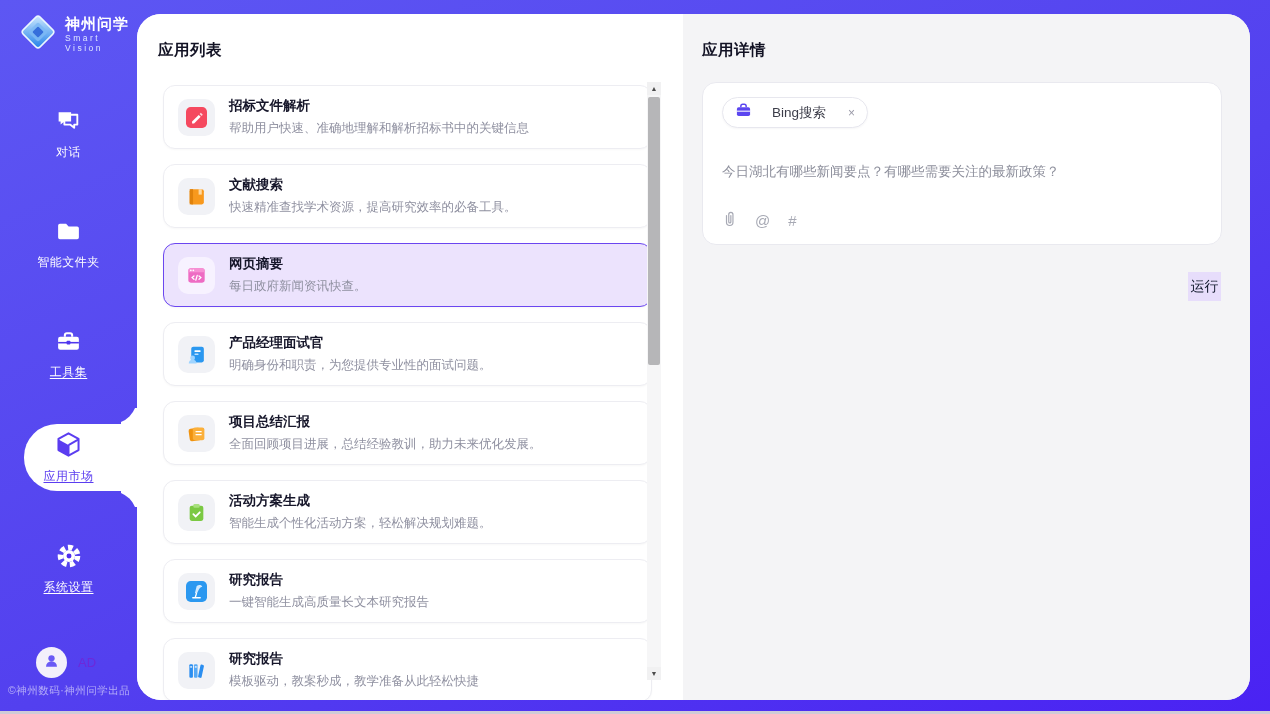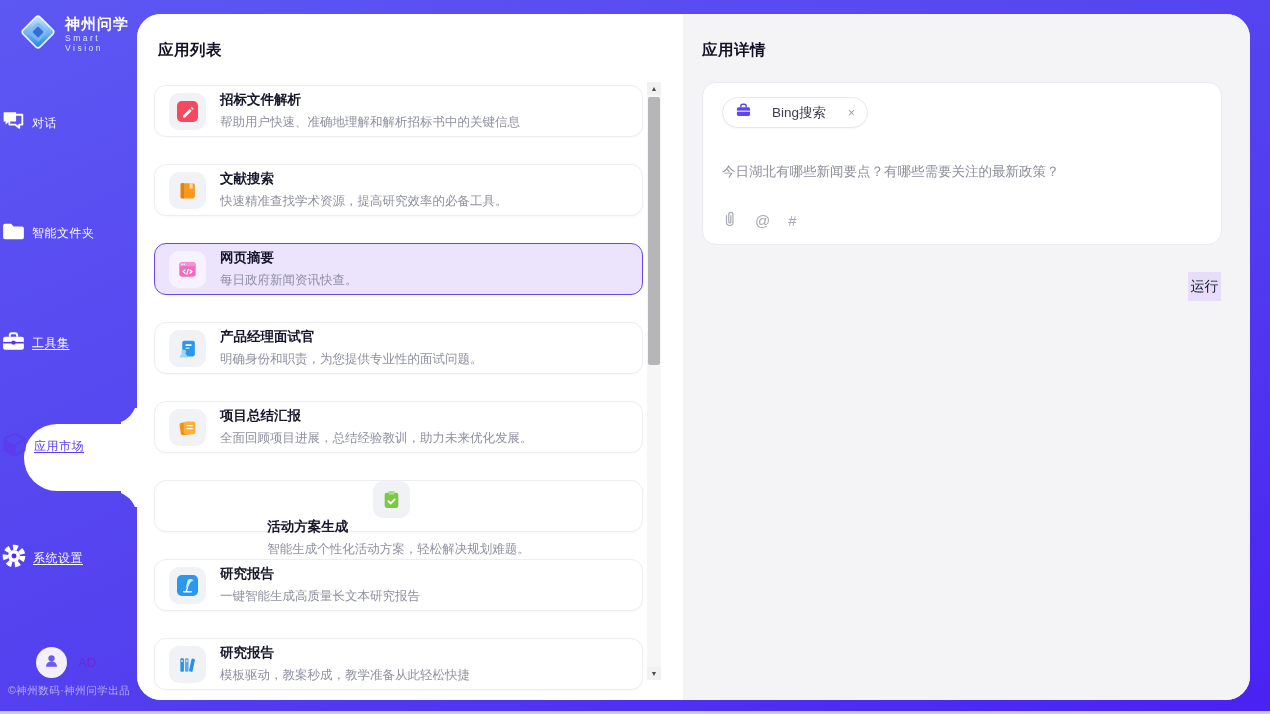--- a/index.html
+++ b/index.html
@@ -9,42 +9,42 @@
     background:linear-gradient(155deg,#5d57f3 0%,#5340ef 55%,#4a22f3 100%);
     position:relative; color:#16162a;
   }
   .bottom-edge { position:absolute; left:0; right:0; bottom:0; height:3px; background:#cfcbd7; z-index:9; }
 
   
   .sidebar { position:absolute; left:0; top:0; width:137px; height:711px; }
   .logo { position:absolute; left:18px; top:12px; display:flex; align-items:center; gap:7px; }
   .logo-cn { font-size:15px; font-weight:bold; color:#fff; letter-spacing:1px; line-height:18px; }
   .logo-en { font-size:8.5px; color:#dfe7ff; letter-spacing:2.5px; }
-  .nav-item { position:absolute; left:0; width:137px; display:flex; align-items:center; gap:5px; color:#fff; cursor:pointer; }
+  .nav-item { position:absolute; left:0; width:137px; display:flex; flex-direction:column; align-items:center; gap:5px; color:#fff; cursor:pointer; }
   .nav-item .lbl { font-size:12px; letter-spacing:.5px; }
   .nav-item .lbl.u { text-decoration:underline; text-underline-offset:2px; }
   .bubble { position:absolute; left:24px; right:0; top:424px; height:67px; background:#fff; border-radius:33px 0 0 33px; }
   .bubble::before, .bubble::after { content:""; position:absolute; right:0; width:26px; height:26px; }
   .bubble::before { top:-26px; border-bottom-right-radius:26px; box-shadow:10px 10px 0 0 #fff; }
   .bubble::after  { bottom:-26px; border-top-right-radius:26px; box-shadow:10px -10px 0 0 #fff; }
   .nav-item.active { color:#5b3df0; top:430px; z-index:2; }
   .user { position:absolute; left:36px; top:647px; display:flex; align-items:center; gap:11px; }
   .avatar { width:31px; height:31px; border-radius:50%; background:#f3f0fb; display:flex; align-items:center; justify-content:center; }
   .user .uname { color:#6d28d9; font-size:13px; }
   .side-footer { position:absolute; left:8px; top:684px; font-size:10.5px; color:rgba(255,255,255,.55); white-space:nowrap; letter-spacing:.5px; }
 
   
   .main { position:absolute; left:137px; top:14px; width:1113px; height:686px; border-radius:24px; overflow:hidden; display:flex; background:#fff; }
   .panel-title { font-size:15.5px; font-weight:bold; color:#121224; letter-spacing:.5px; }
 
   
   .list-panel { width:546px; background:#fff; position:relative; flex:none; }
   .list-panel .panel-title { position:absolute; left:21px; top:26px; }
   .cards { position:absolute; left:0; top:0; width:100%; height:100%; }
-  .card { position:absolute; left:17px; width:489px; height:52px; background:#fff; border:1px solid #ededf2; border-radius:12px; display:flex; align-items:center; padding:0 14px; cursor:pointer; box-shadow:0 1px 2px rgba(20,20,40,.03); }
+  .card { position:absolute; left:26px; width:489px; height:64px; background:#fff; border:1px solid #ededf2; border-radius:12px; display:flex; align-items:center; padding:0 14px; cursor:pointer; box-shadow:0 1px 2px rgba(20,20,40,.03); }
   .card.selected { background:#ece3fd; border:1px solid #6b46f0; }
   .app-ic { width:37px; height:37px; border-radius:10px; background:#f1f2f6; display:flex; align-items:center; justify-content:center; flex:none; margin-right:14px; }
   .card.selected .app-ic { background:#f7f2ff; }
   .card .txt { display:flex; flex-direction:column; gap:5px; min-width:0; }
   .card .t { font-size:13.5px; font-weight:bold; color:#16162a; }
   .card .d { font-size:12.5px; color:#8f90a0; white-space:nowrap; overflow:hidden; }
 
   
   .sbar { position:absolute; right:22px; top:68px; width:14px; height:598px; background:#f6f6f7; }
   .sbar .arr { position:absolute; left:0; width:14px; height:13px; display:flex; align-items:center; justify-content:center; font-size:7px; color:#4c4c4c; background:#f1f1f2; cursor:pointer; }
@@ -229,21 +229,21 @@
               <rect x="9" y="7.6" width="6" height="1.3" rx="0.6" fill="#fff"></rect>
               <rect x="9" y="10.4" width="6" height="1.3" rx="0.6" fill="#fff"></rect>
             </svg>
           </span>
     <span class="txt">
       <span class="t">项目总结汇报</span>
       <span class="d">全面回顾项目进展，总结经验教训，助力未来优化发展。</span>
     </span>
   </div>
 
-  <div class="card" style="top: 466px; flex-direction: column;">
+  <div class="card" style="top: 466px;">
     <span class="app-ic">
             <svg width="21" height="21" viewBox="0 0 20 20">
               <rect x="3.5" y="3.5" width="13" height="14.5" rx="2" fill="#7bc943"></rect>
               <rect x="7" y="2" width="6" height="3.4" rx="1.2" fill="#a8e07e"></rect>
               <path d="M7 11.6l2.2 2.2 3.9-4" stroke="#fff" stroke-width="1.7" fill="none" stroke-linecap="round"></path>
             </svg>
           </span>
     <span class="txt">
       <span class="t">活动方案生成</span>
       <span class="d">智能生成个性化活动方案，轻松解决规划难题。</span>

